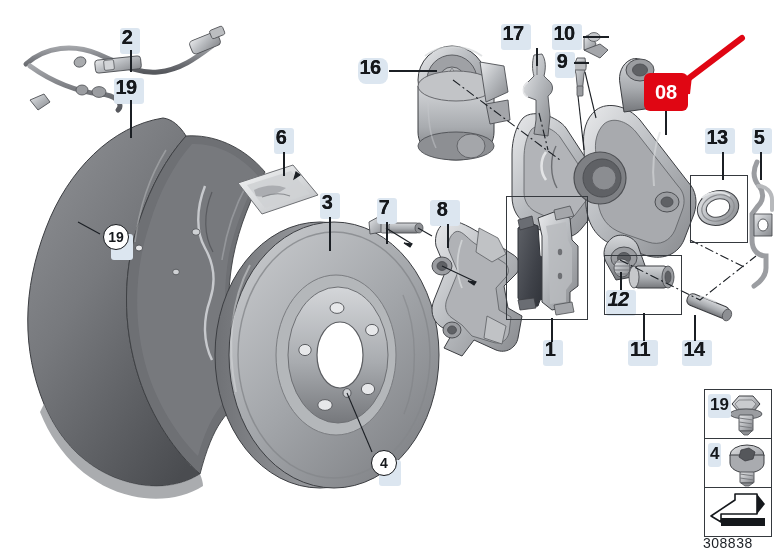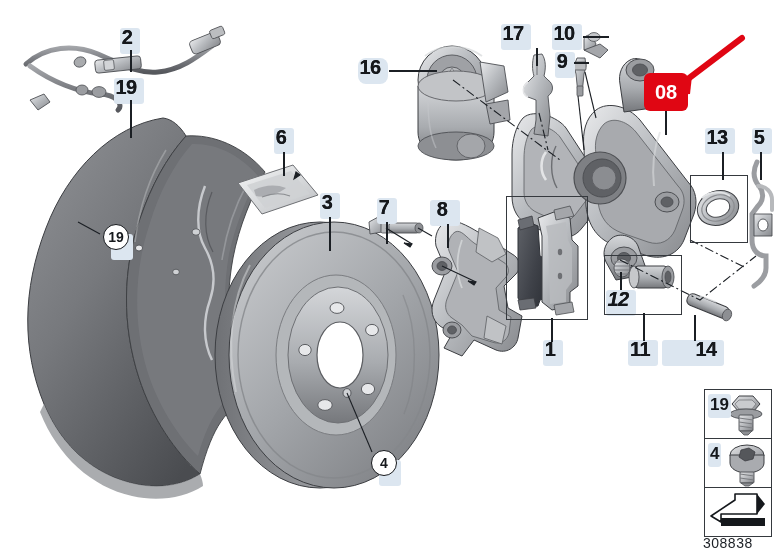--- a/index.html
+++ b/index.html
@@ -486,21 +486,21 @@
       </div>
       <div class="leader v" style="left: 551px; top: 318px; height: 24px;"></div>
       <div class="callout w2" style="left: 628px; top: 340px; text-align: right;">
         <span>11</span>
       </div>
       <div class="leader v" style="left: 643px; top: 313px; height: 28px;"></div>
       <div class="callout w2" style="left: 606px; top: 290px; font-style: italic;">
         <span>12</span>
       </div>
       <div class="leader v" style="left: 620px; top: 272px; height: 18px;"></div>
-      <div class="callout w2" style="left: 662px; top: 340px; padding-left: 32px;">
+      <div class="callout w2" style="left: 682px; top: 340px;">
         <span>14</span>
       </div>
       <div class="leader v" style="left: 694px; top: 315px; height: 26px;"></div>
     </div>
 
   <div id="circle-layer">
       <div class="circle-shade" style="left: 111px; top: 234px;"></div>
       <div class="circle-callout" style="left: 103px; top: 224px;">19</div>
       <div class="circle-shade" style="left: 379px; top: 460px;"></div>
       <div class="circle-callout" style="left: 371px; top: 450px;">4</div>

